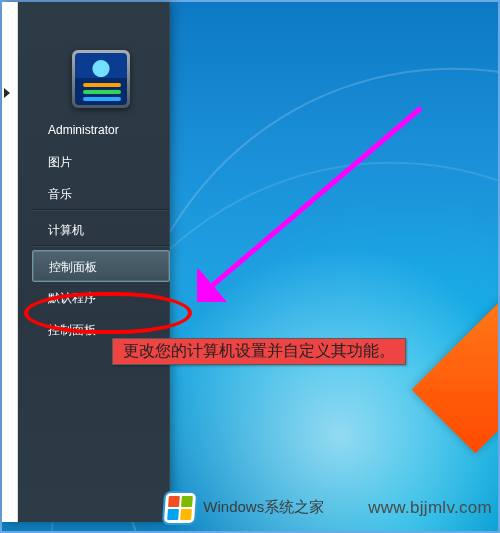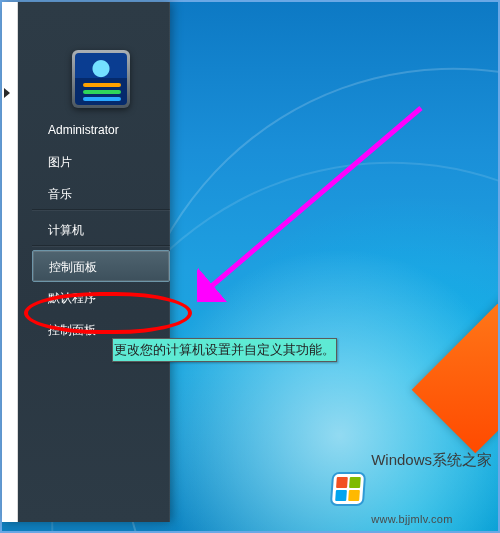--- a/index.html
+++ b/index.html
@@ -135,25 +135,25 @@
     position: absolute;
     left: 195px; top: 100px;
     width: 230px; height: 200px;
     pointer-events: none;
   }
 
   
   .tooltip {
     position: absolute;
     left: 110px; top: 336px;
-    background: #5eead4;
+    background: #ef4444;
     border: 1px solid #5a5a5a;
     color: #222;
-    font-size: 13px;
-    padding: 2px 1px;
+    font-size: 16px;
+    padding: 2px 10px;
     white-space: nowrap;
     box-shadow: 1px 1px 2px rgba(0,0,0,0.3);
   }
 
   
   .watermark {
     position: absolute;
     right: 6px; bottom: 6px;
     display: flex;
     align-items: center;
@@ -168,24 +168,24 @@
     gap: 2px;
     border: 2px solid #2f9ad6;
     border-radius: 7px;
     padding: 3px;
     background: #ffffff;
     transform: skewX(-4deg);
   }
   .wm-logo div { border-radius: 1px; }
   .wm-logo .q1{ background:#f25022;} .wm-logo .q2{ background:#7fba00;}
   .wm-logo .q3{ background:#00a4ef;} .wm-logo .q4{ background:#ffb900;}
-  .wm-text { display:flex; flex-direction:column; line-height:1.1;gap:44px; }
+  .wm-text { display:flex; flex-direction:row; line-height:1.1;gap:44px; }
   .wm-title { font-size: 15px; color:#3b3b3b; font-weight:400; }
   .wm-title b { font-weight:400; }
-  .wm-sub { font-size: 11px; color:#4a4a4a; letter-spacing:.3px; }
+  .wm-sub { font-size: 17px; color:#4a4a4a; letter-spacing:.3px; }
 
 </style>
 </head>
 <body>
 
 <div class="frame">
 
   <div class="desktop">
     <div class="swoosh"></div>
     <div class="swoosh s2"></div>

